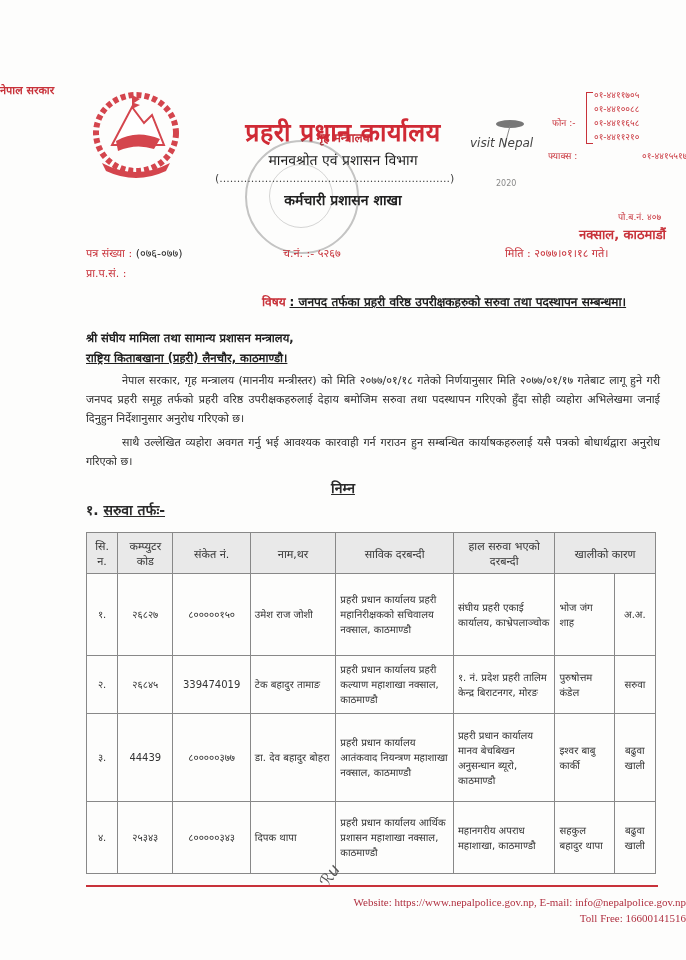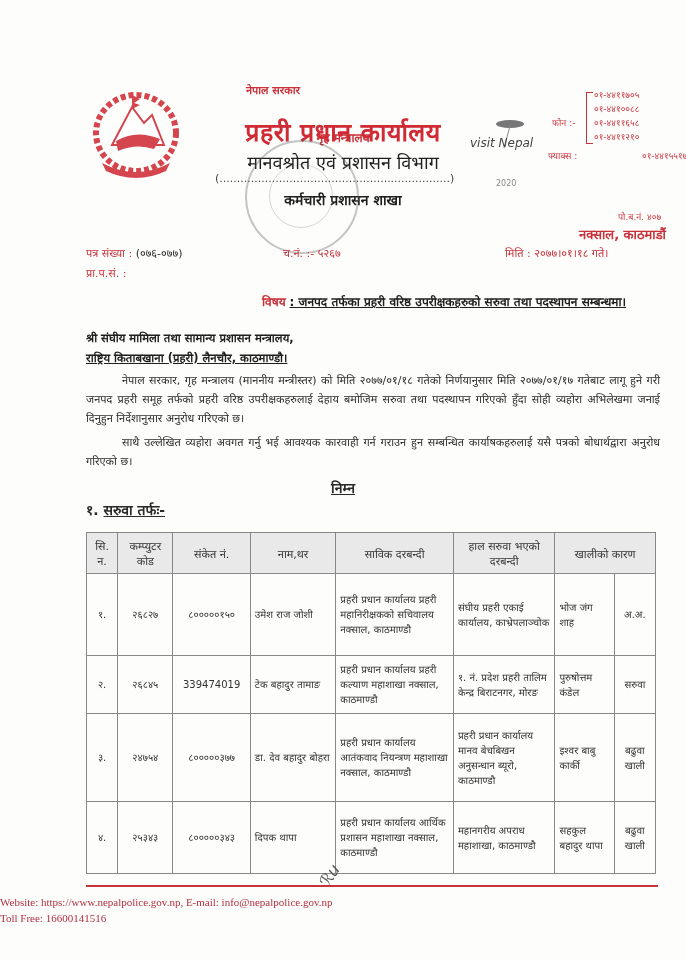--- a/index.html
+++ b/index.html
@@ -7,24 +7,24 @@
     width: 686px; height: 960px; overflow: hidden;
     background: #ffffff;
     font-family: "DejaVu Sans", sans-serif;
     color: #2a2a2a;
     position: relative;
   }
   .page { position: absolute; left: 0; top: 0; width: 686px; height: 960px; background: #fdfdfc; }
 
   
   .emblem { position: absolute; left: 82px; top: 85px; width: 108px; height: 100px; }
-  .gov { position: absolute; left: 0; width: 546px; top: 82px; text-align: center; font-size: 11px; color: #c8323a; font-weight: bold; }
+  .gov { position: absolute; left: 0; width: 546px; top: 82px; text-align: left; font-size: 11px; color: #c8323a; font-weight: bold; }
   .ministry { position: absolute; left: 0; width: 686px; top: 100px; text-align: center; font-size: 12px; color: #c8323a; font-weight: bold; margin-top: 29px; }
   .office { position: absolute; left: 0; width: 686px; top: 114px; text-align: center; font-size: 25px; color: #d02a35; font-weight: bold; letter-spacing: 0.5px; }
-  .dept { position: absolute; left: 0; width: 686px; top: 150px; text-align: center; font-size: 18px; color: #1f1f1f; }
+  .dept { position: absolute; left: 0; width: 686px; top: 150px; text-align: center; font-size: 14px; color: #1f1f1f; }
   .dots { position: absolute; left: 215px; width: 290px; top: 172px; font-size: 11px; color: #444; white-space: nowrap; overflow: hidden; }
   .branch { position: absolute; left: 0; width: 686px; top: 190px; text-align: center; font-size: 14px; color: #1f1f1f; font-weight: bold; }
   .seal { position: absolute; left: 245px; top: 140px; width: 110px; height: 110px; border: 2px solid rgba(90,90,90,0.35); border-radius: 50%; }
   .seal-inner { position: absolute; left: 22px; top: 22px; width: 62px; height: 62px; border: 1px solid rgba(90,90,90,0.25); border-radius: 50%; }
 
   .visit { position: absolute; left: 470px; top: 118px; width: 78px; height: 50px; }
   .visit-text { position: absolute; left: 470px; top: 136px; font-size: 12px; color: #444; font-style: italic; }
   .visit-year { position: absolute; left: 496px; top: 155px; font-size: 8px; color: #888; margin-top: 24px; }
   .phone-bracket { position: absolute; left: 586px; top: 92px; width: 6px; height: 50px; border-left: 1px solid #c8323a; border-top: 1px solid #c8323a; border-bottom: 1px solid #c8323a; }
   .phone { position: absolute; left: 594px; font-size: 9px; color: #c8323a; white-space: nowrap; }
@@ -53,21 +53,21 @@
   .section .u { text-decoration: underline; }
 
   
   table.transfer { position: absolute; left: 86px; top: 532px; width: 570px; border-collapse: collapse; font-size: 10px; color: #333; }
   table.transfer th, table.transfer td { border: 1px solid #888; padding: 2px 4px; vertical-align: middle; }
   table.transfer th { background: #e9e9e9; font-weight: normal; font-size: 11px; height: 36px; text-align: center; }
   table.transfer td { line-height: 15px; }
   td.c { text-align: center; }
 
   .footer-line { position: absolute; left: 86px; top: 885px; width: 572px; height: 2px; background: #c8323a; }
-  .footer { position: absolute; left: 0; width: 686px; text-align: left; font-family: "Liberation Serif", serif; font-size: 11px; color: #b03040; }
+  .footer { position: absolute; left: 0; width: 686px; text-align: right; font-family: "Liberation Serif", serif; font-size: 11px; color: #b03040; }
   .sig { position: absolute; left: 318px; top: 866px; font-size: 16px; color: #555; font-style: italic; transform: rotate(-55deg); }
 </style>
 </head>
 <body>
 
 <div class="page">
 
   <svg class="emblem" viewBox="0 0 108 100">
     <ellipse cx="54" cy="48" rx="40" ry="38" fill="none" stroke="#d4454d" stroke-width="6" stroke-dasharray="5 3"></ellipse>
     <polygon points="30,60 50,22 62,38 70,30 82,60" fill="#fff" stroke="#d4454d" stroke-width="2"></polygon>
@@ -165,21 +165,21 @@
         <td class="c">२६८४५</td>
         <td class="c">339474019</td>
         <td>टेक बहादुर तामाङ</td>
         <td>प्रहरी प्रधान कार्यालय प्रहरी कल्याण महाशाखा नक्साल, काठमाण्डौ</td>
         <td>१. नं. प्रदेश प्रहरी तालिम केन्द्र बिराटनगर, मोरङ</td>
         <td>पुरुषोत्तम कंडेल</td>
         <td class="c">सरुवा</td>
       </tr>
       <tr style="height:88px">
         <td class="c">३.</td>
-        <td class="c">२४७५४</td>
+        <td class="c">44439</td>
         <td class="c">८०००००३७७</td>
         <td>डा. देव बहादुर बोहरा</td>
         <td>प्रहरी प्रधान कार्यालय आतंकवाद नियन्त्रण महाशाखा नक्साल, काठमाण्डौ</td>
         <td>प्रहरी प्रधान कार्यालय मानव बेचबिखन अनुसन्धान ब्यूरो, काठमाण्डौ</td>
         <td>इश्वर बाबु कार्की</td>
         <td class="c">बढुवा खाली</td>
       </tr>
       <tr style="height:72px">
         <td class="c">४.</td>
         <td class="c">२५३४३</td>

